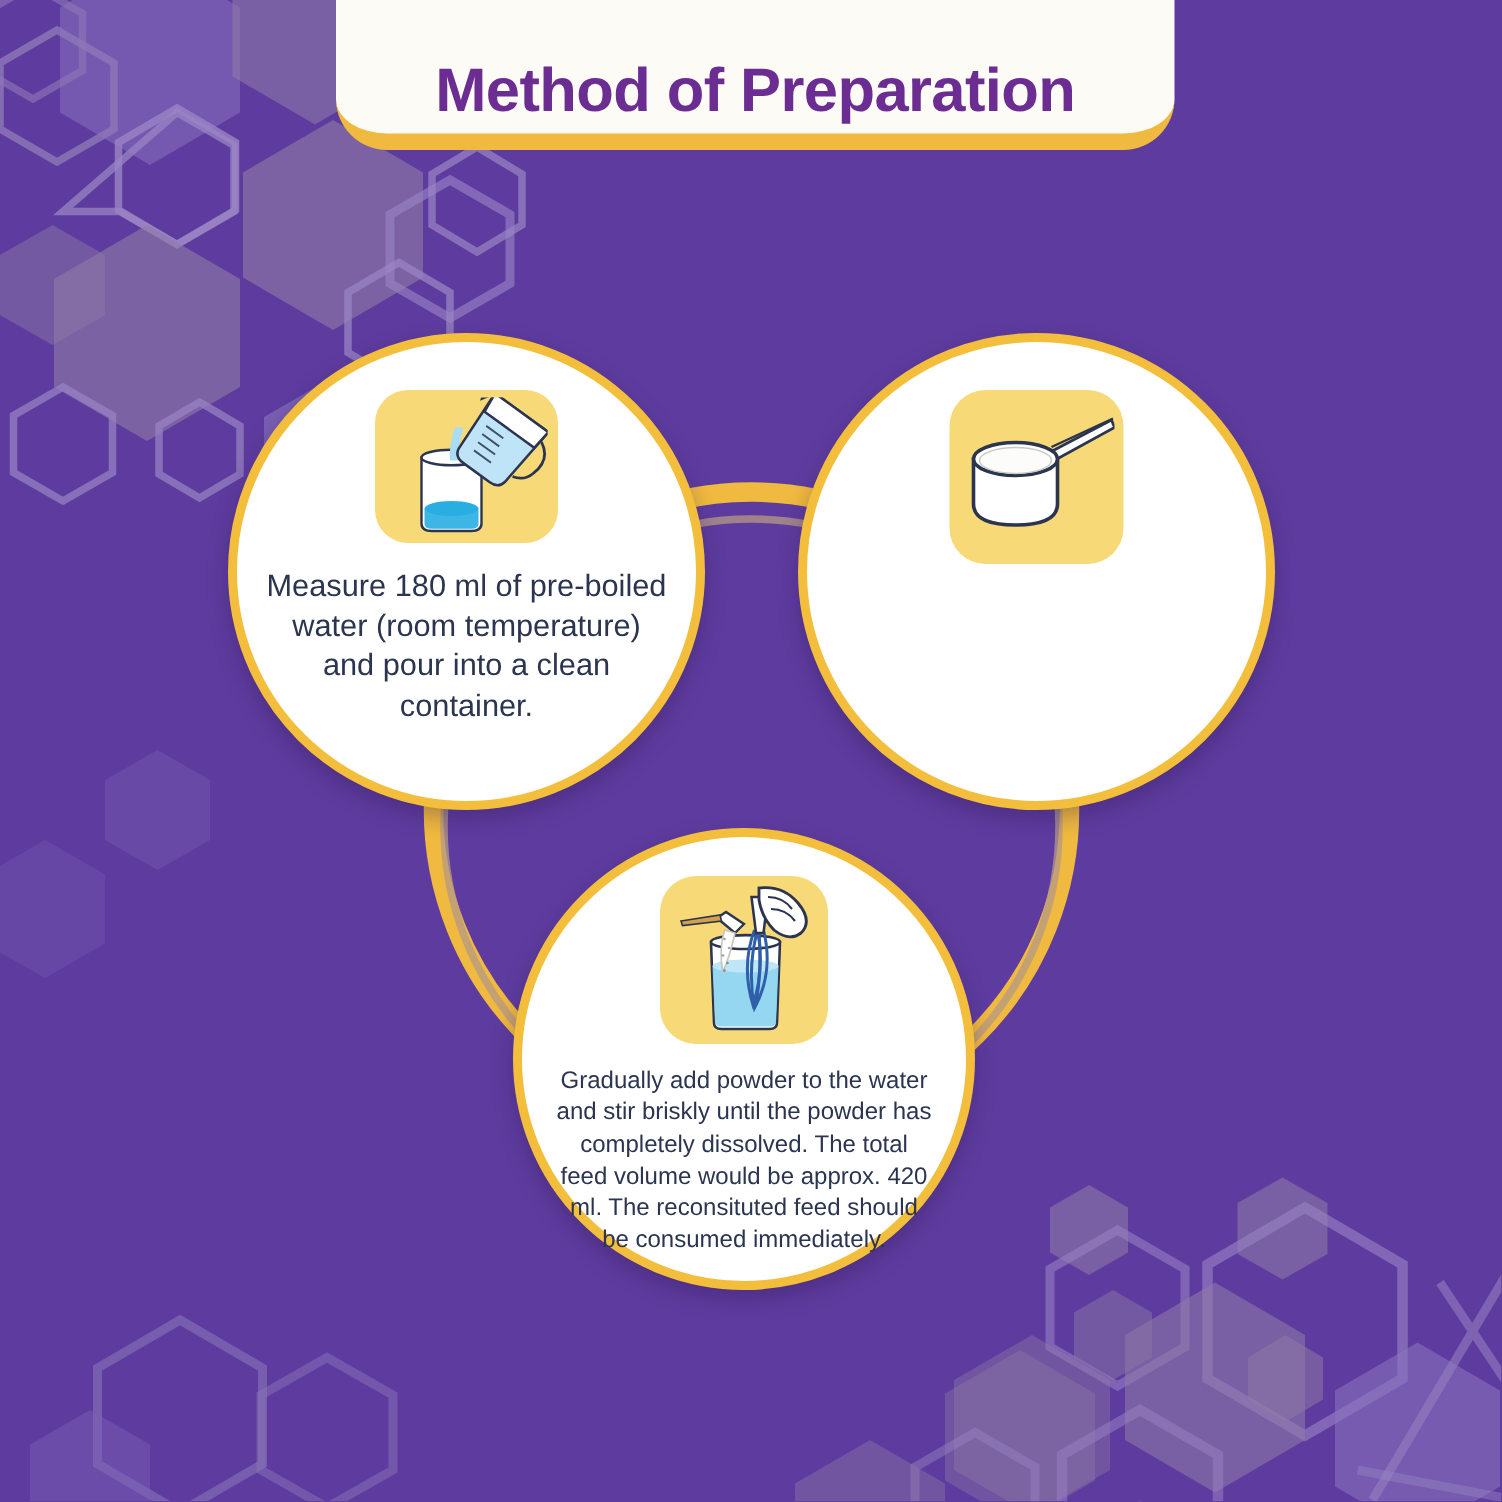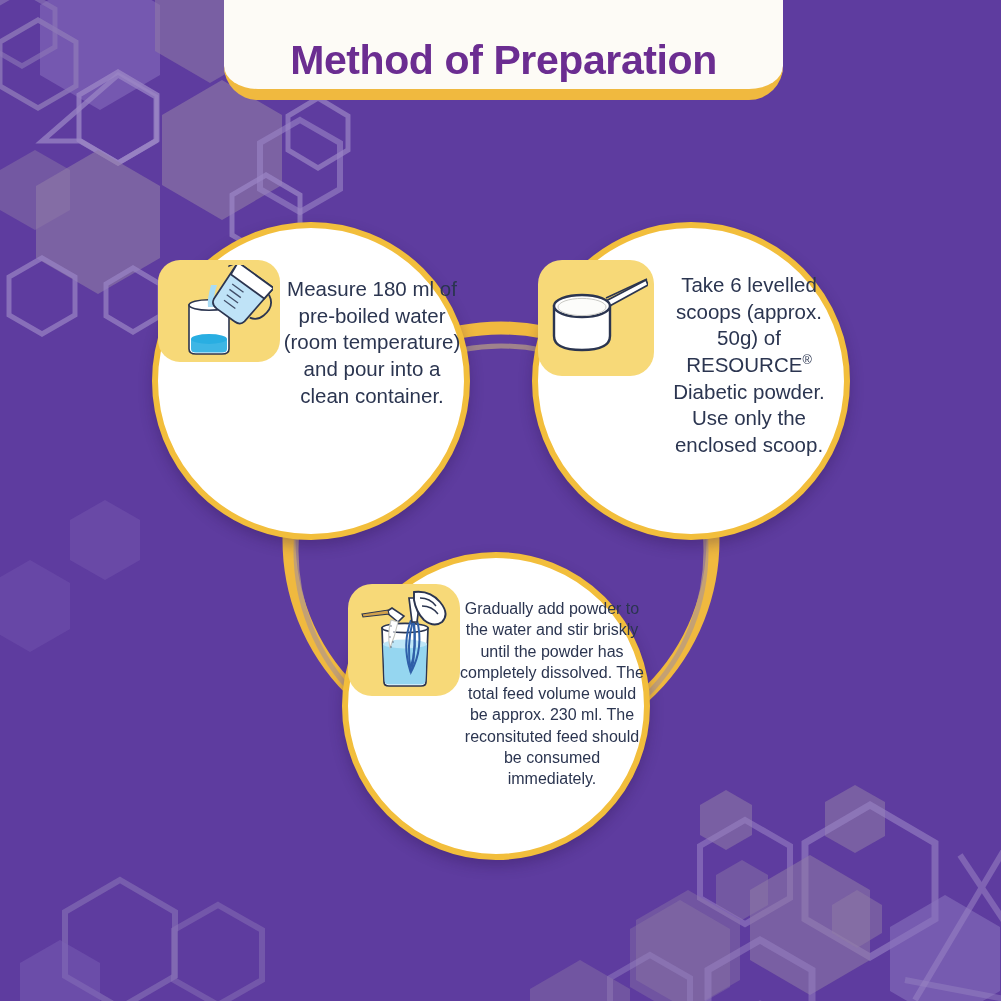--- a/index.html
+++ b/index.html
@@ -74,20 +74,22 @@
 
   
   .step-circle {
     position: absolute;
     border-radius: 50%;
     background: #FFFFFF;
     border: 6px solid #F2BE3C;
     box-shadow: 0 6px 14px rgba(40, 18, 70, 0.30);
     z-index: 3;
     display: flex;
+    flex-direction: column;
+    align-items: center;
   }
 
   #step-1 {
     left: 152px;
     top: 222px;
     width: 318px;
     height: 318px;
     padding-top: 32px;
   }
 
@@ -241,23 +243,20 @@
         <path d="M60 26 L102 4 L104 9 L62 32 Z" fill="#FFFFFF" stroke="#2B3550" stroke-width="1.8"></path>
         <line x1="62" y1="22" x2="103" y2="3" stroke="#2B3550" stroke-width="1.6"></line>
 
         <path d="M10 30 L10 60 Q10 74 38 74 Q66 74 66 60 L66 30 Z" fill="#FFFFFF" stroke="#2B3550" stroke-width="2.4"></path>
 
         <ellipse cx="38" cy="30" rx="28" ry="11" fill="#FFFFFF" stroke="#2B3550" stroke-width="2.4"></ellipse>
 
         <ellipse cx="38" cy="31" rx="24" ry="8.6" fill="#FCFCFA" stroke="#C9C9C4" stroke-width="1"></ellipse>
       </svg>
     </div>
-    <div class="step-text">
-      <span>Take 6 levelled scoops (approx. 50g) of RESOURCE</span><span class="reg-mark">®</span><span> Diabetic powder. Use only the enclosed scoop.</span>
-    </div>
   </div>
 
   <div class="step-circle" id="step-3">
     <div class="icon-tile">
       <svg width="100" height="100" viewBox="0 0 100 100" xmlns="http://www.w3.org/2000/svg">
 
         <path d="M28 38 L30 92 Q30 96 35 96 L67 96 Q72 96 72 92 L74 38 Z" fill="#FFFFFF" stroke="#2B3550" stroke-width="1.7"></path>
 
         <path d="M29 54 L30.6 90.5 Q30.6 94.4 35 94.4 L67 94.4 Q71.4 94.4 71.4 90.5 L73 54 Z" fill="#8FD4EF" opacity="0.95"></path>
         <ellipse cx="51" cy="54" rx="22" ry="4.4" fill="#BEE6F7"></ellipse>
@@ -281,16 +280,16 @@
         <path d="M37 30 Q33 44 36 58 Q41 46 44 32 Z" fill="#FFFFFF" stroke="#C6C6C0" stroke-width="1.1"></path>
         <g fill="#2B3550" opacity="0.45">
           <circle cx="37" cy="36" r="0.9"></circle>
             <circle cx="40" cy="42" r="0.9"></circle>
           <circle cx="36" cy="47" r="0.9"></circle>
             <circle cx="39" cy="52" r="0.9"></circle>
           <circle cx="37" cy="57" r="0.9"></circle>
         </g>
       </svg>
     </div>
-    <div class="step-text">Gradually add powder to the water and stir briskly until the powder has completely dissolved. The total feed volume would be approx. 230 ml. The reconsituted feed should be consumed immediately.</div>
+    <div class="step-text">Gradually add powder to the water and stir briskly until the powder has completely dissolved. The total feed volume would be approx. 420 ml. The reconsituted feed should be consumed immediately.</div>
   </div>
 
 </div>
 
 </body></html>

